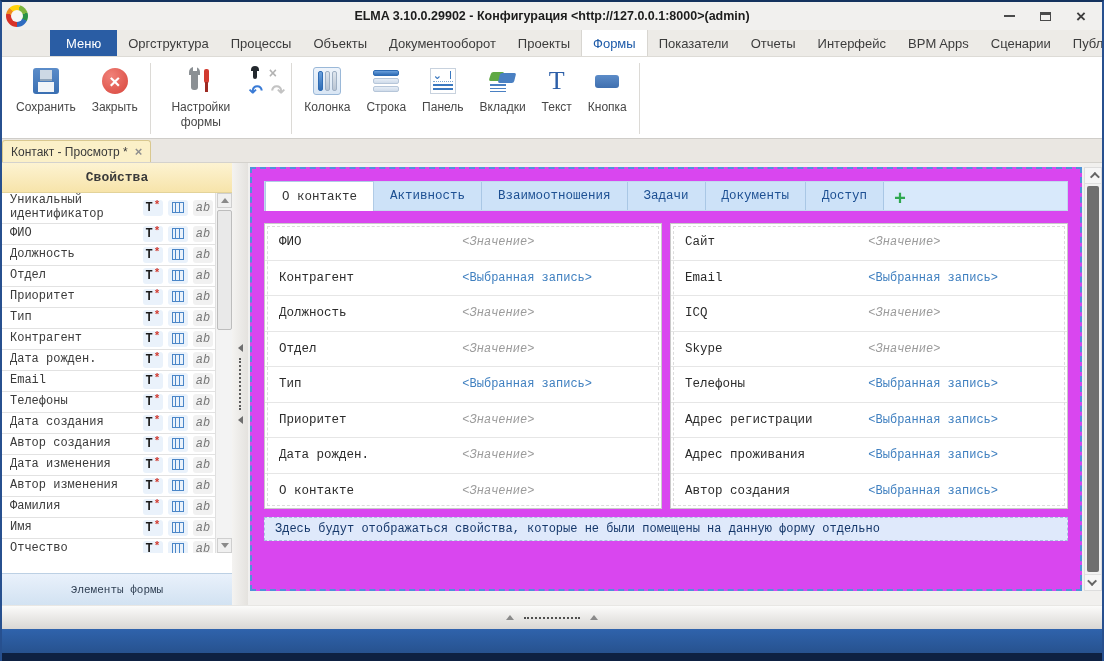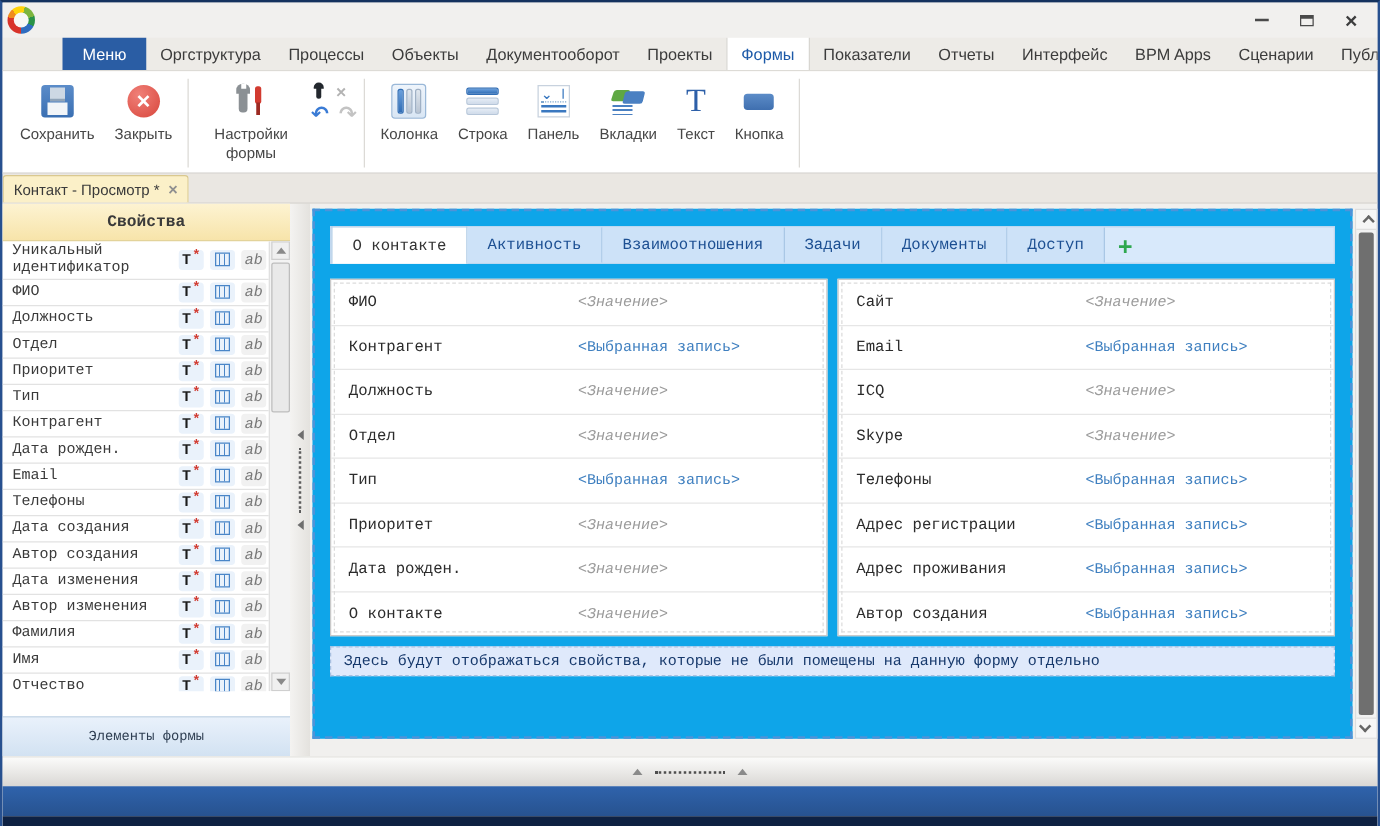--- a/index.html
+++ b/index.html
@@ -102,21 +102,21 @@
   .tri-up { width:0; height:0; border-left:4px solid transparent; border-right:4px solid transparent; border-bottom:5px solid #8a8a8a; }
   .tri-down { width:0; height:0; border-left:4px solid transparent; border-right:4px solid transparent; border-top:5px solid #8a8a8a; }
   .sb-thumb { position:absolute; left:1px; top:17px; width:15px; height:120px; background:#e9e9e9; border:1px solid #bdbdbd; border-radius:2px; }
   .sb-footer { height:32px; background:linear-gradient(#e9f1fb,#d2e2f2); border-top:1px solid #bcd0e4; display:flex; align-items:center; justify-content:center; font-size:11px; color:#2e3e52; flex:0 0 auto;margin-top:20px; }
 
   .vsplitter { width:16px; background:linear-gradient(90deg,#f4f3f1,#e4e2de); flex:0 0 auto; display:flex; flex-direction:column; align-items:center; justify-content:center; gap:6px; }
   .tri-left { width:0; height:0; border-top:4px solid transparent; border-bottom:4px solid transparent; border-right:5px solid #6e6e6e; }
   .vdots { height:52px; border-left:2px dotted #5c5c5c; }
 
   .canvas-region { flex:1; background:#f1f0ee; display:flex; }
-  .design-canvas { flex:1; margin:4px 2px 14px 2px; border:2px dashed #4f93d8; background:#0ea5e9; overflow:hidden; }
+  .design-canvas { flex:1; margin:4px 2px 14px 2px; border:2px dashed #4f93d8; background:#d946ef; overflow:hidden; }
   .canvas-inner { padding:12px 12px 0 12px; }
   .form-tabstrip { display:flex; align-items:flex-end; background:#d8e9fb; border:1px solid #c2d8ef; height:30px; }
   .form-tab { height:28px; display:flex; align-items:center; padding:0 16px; font-size:12.5px; color:#1c4f92; background:#cde2f8; border-right:1px solid #a9c7e5; cursor:default; white-space:nowrap; }
   .form-tab.active { background:#ffffff; color:#333333; height:30px; margin-bottom:-1px; border:1px solid #b0cbe6; border-bottom:none; }
   .add-tab { color:#2fa84f; font-size:20px; font-weight:bold; padding:0 10px; line-height:1; }
   .form-body { padding:12px 0 0 0; }
   .form-columns { display:flex; gap:8px; }
   .form-col { flex:1; border:1px solid #c9c9c9; outline:1px dashed #dcdcdc; outline-offset:-4px; background:#fff; }
   .field-row { height:35.5px; display:flex; align-items:center; padding-left:14px; }
   .field-row + .field-row { border-top:1px solid #e6e6e6; }
@@ -141,20 +141,21 @@
   .frame-blue { height:24px; background:linear-gradient(#2f63ac,#27528f); flex:0 0 auto; }
   .frame-navy { flex:1; background:#0e2142; }
 </style>
 </head>
 <body>
 
 <div class="window">
 
   <div class="titlebar">
     <div class="logo"></div>
+    <div class="title-text">ELMA 3.10.0.29902 - Конфигурация &lt;http://127.0.0.1:8000&gt;(admin)</div>
     <div class="win-controls">
       <span class="wc wc-min">
           <i></i>
         </span>
       <span class="wc wc-max">
           <i></i>
         </span>
       <span class="wc wc-close">×</span>
     </div>
   </div>

